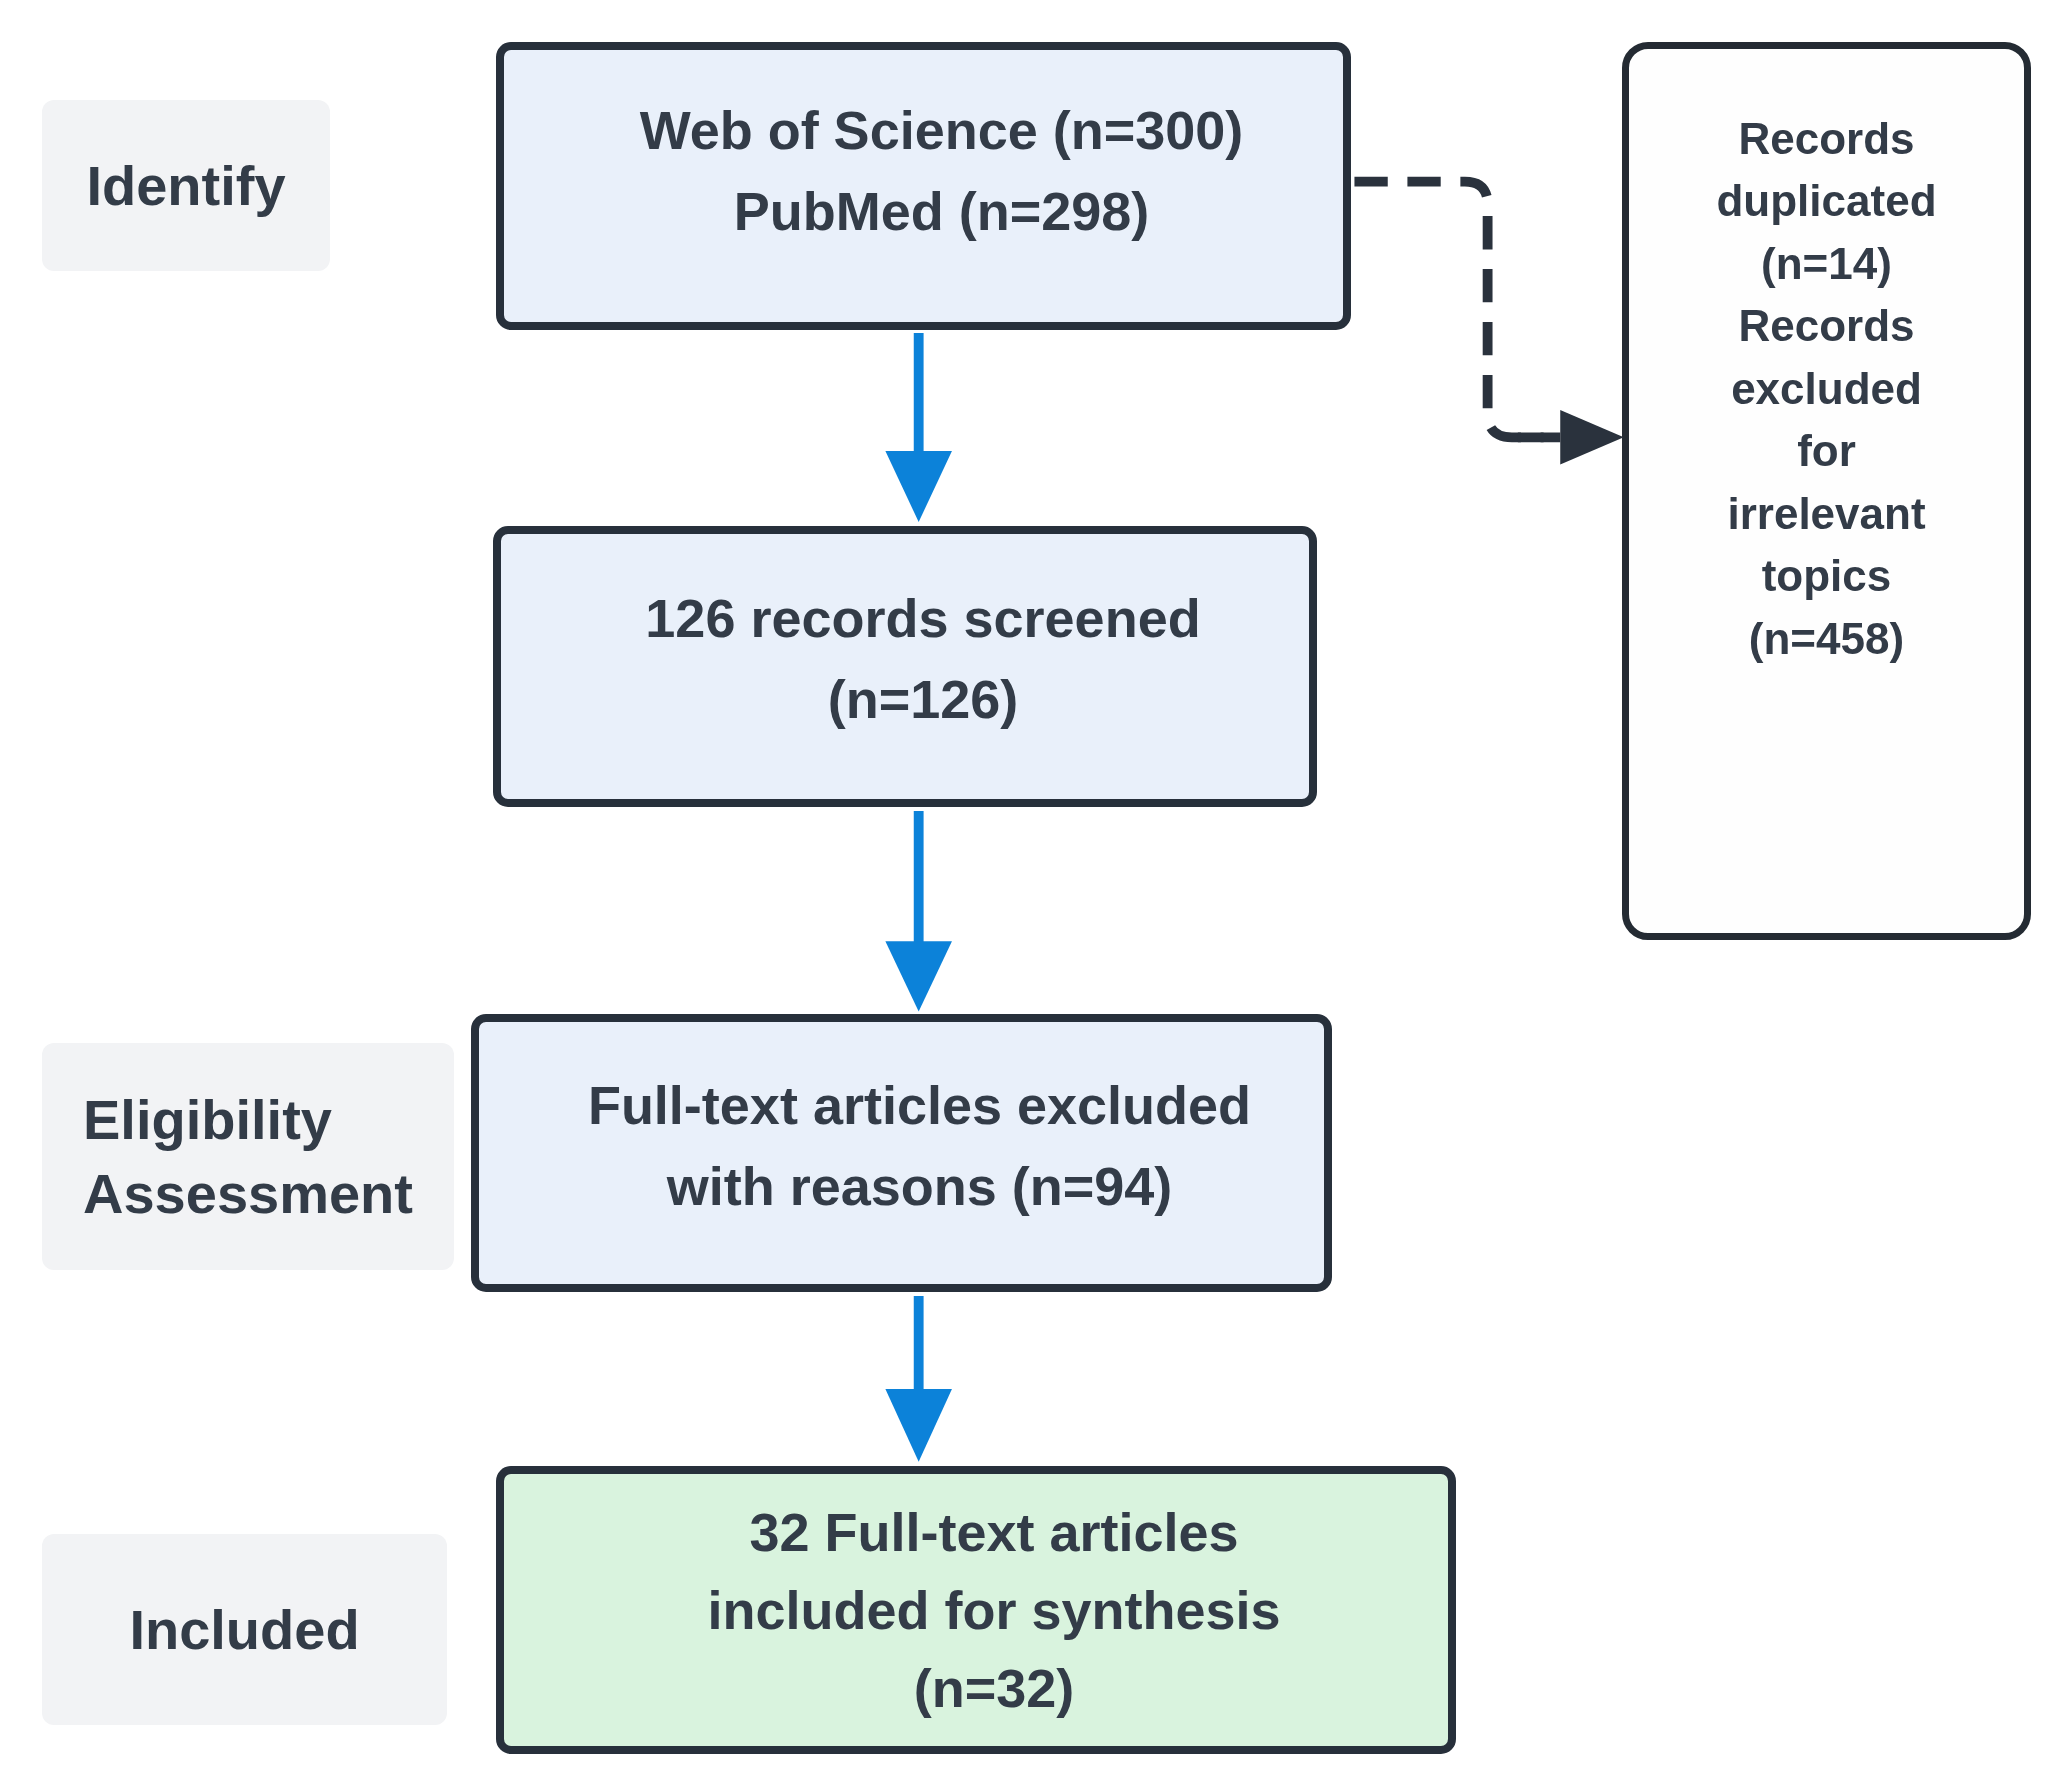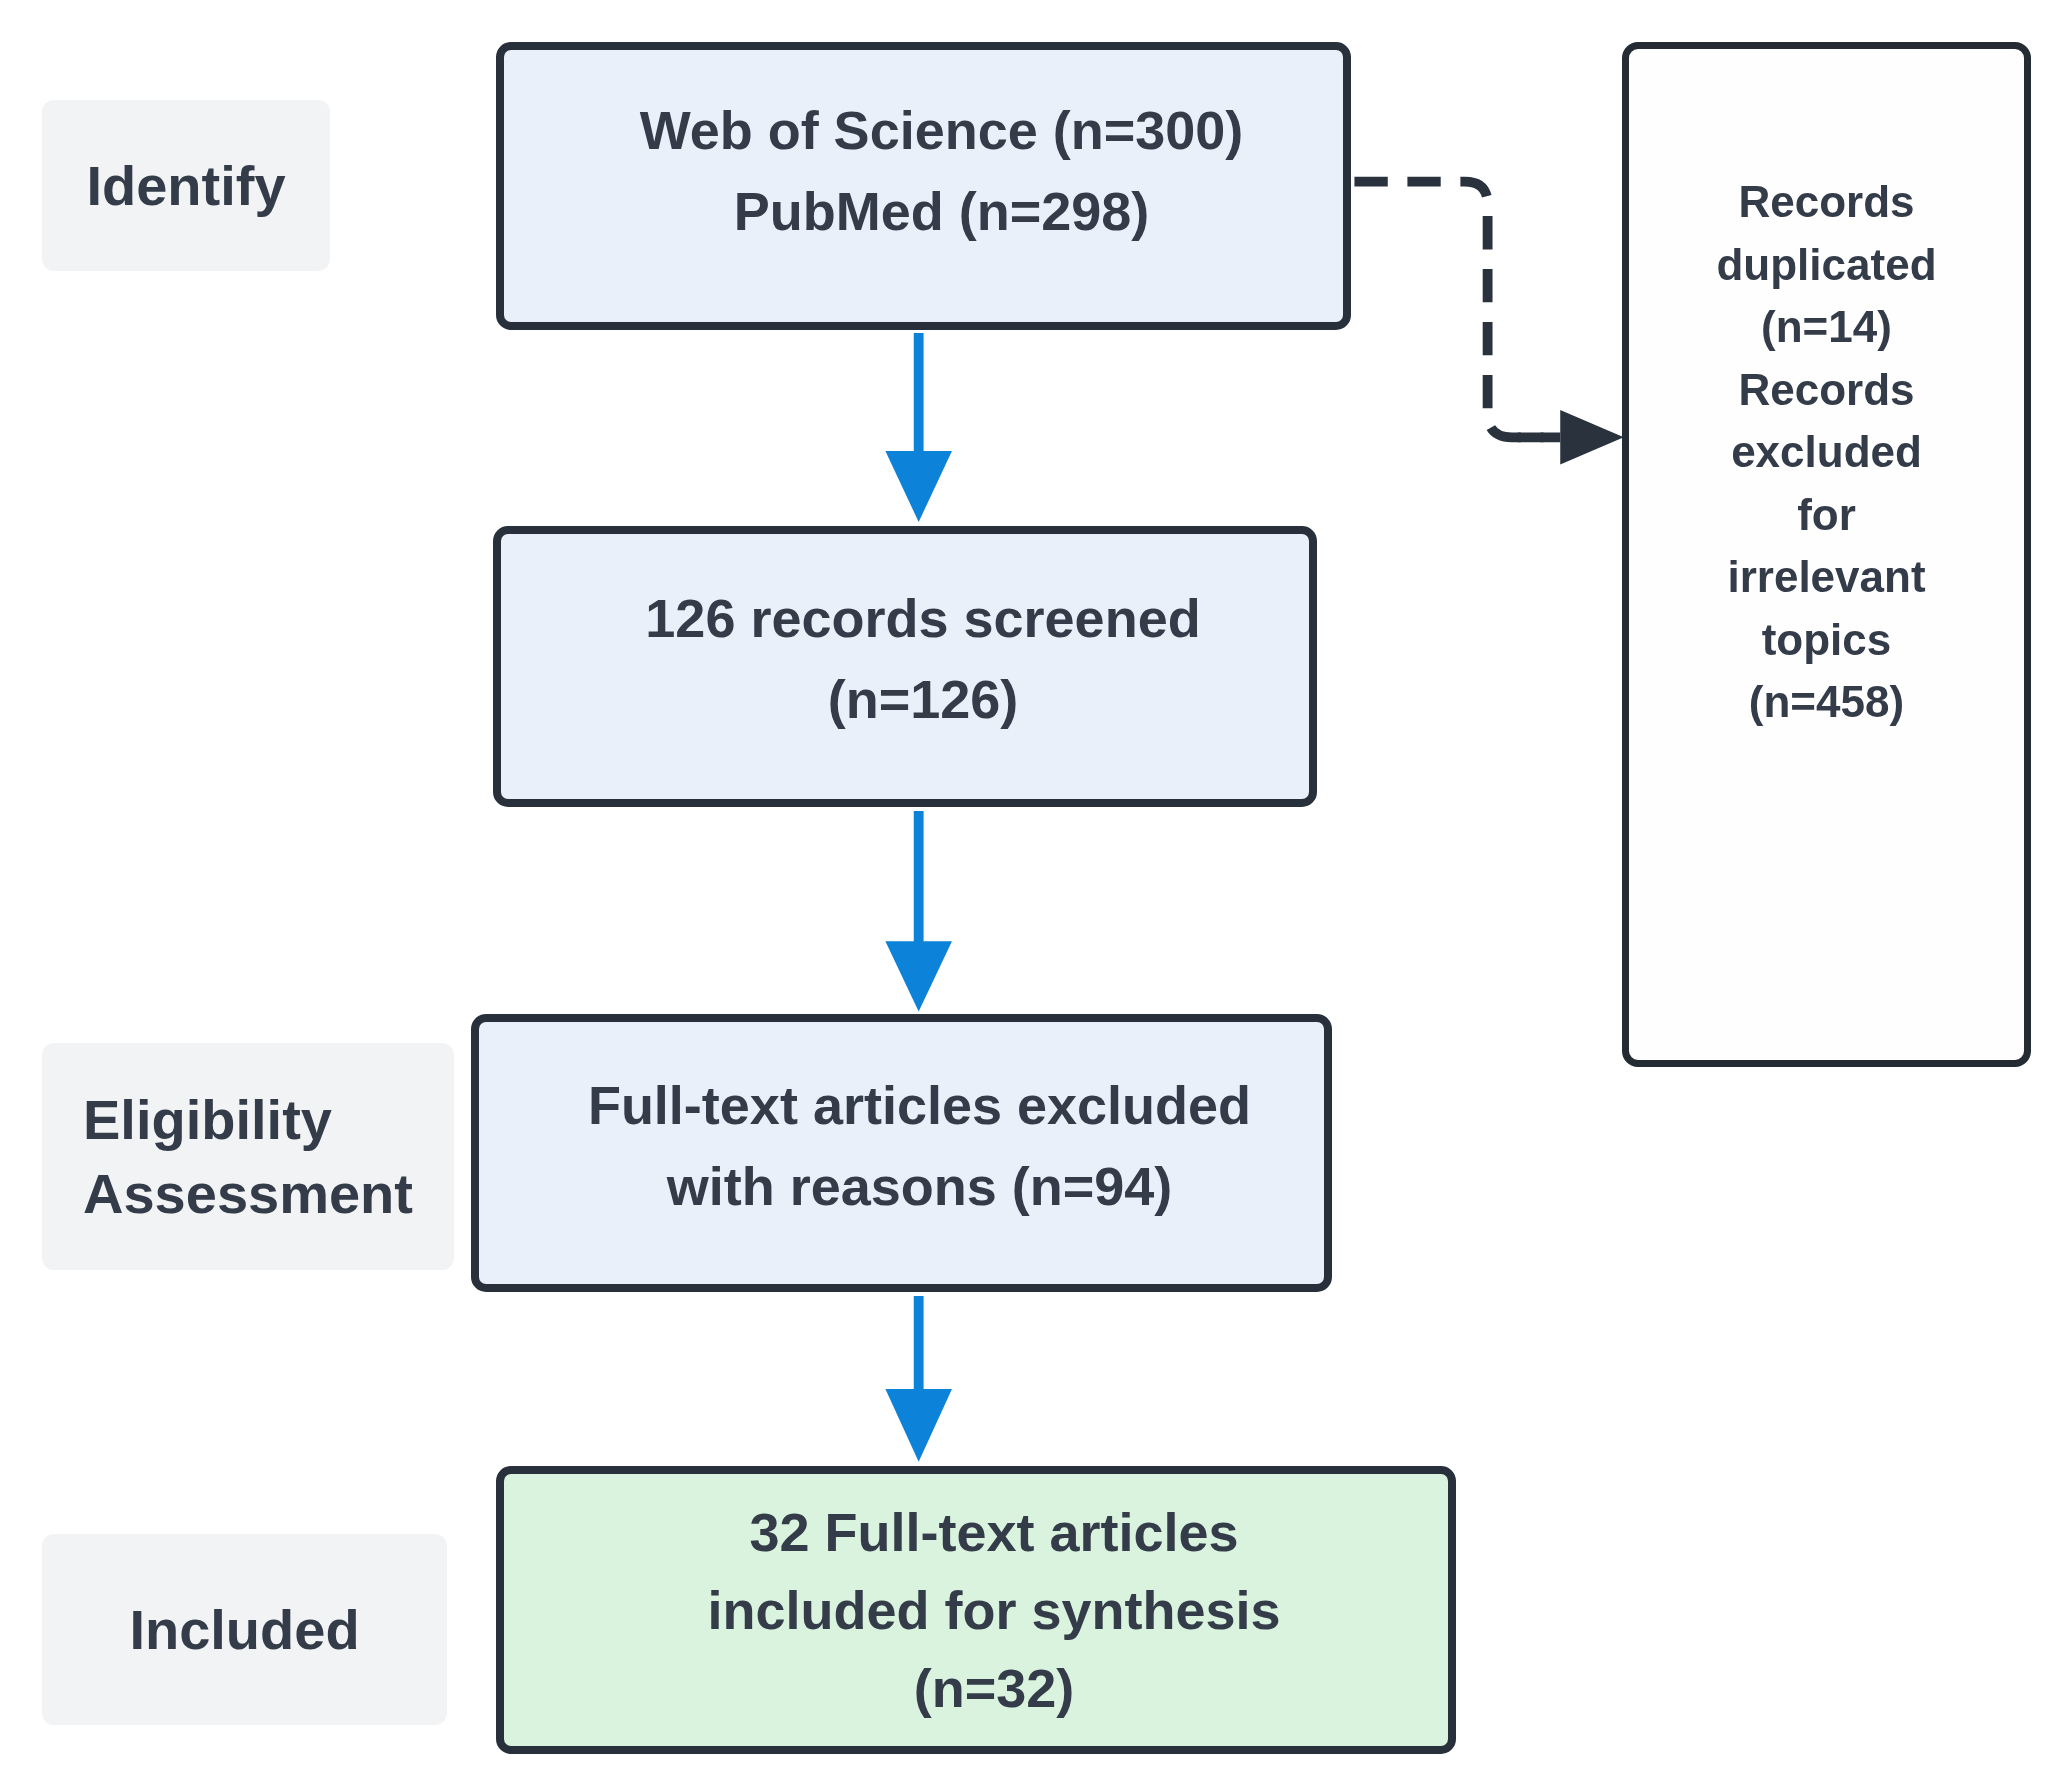--- a/index.html
+++ b/index.html
@@ -57,24 +57,24 @@
     box-sizing:border-box;
     padding-left:36px;
   }
   .box-identification{left:496px;top:42px;width:855px;height:288px;padding-bottom:30px;}
   .box-screening{left:493px;top:526px;width:824px;height:281px;padding-bottom:15px;}
   .box-eligibility{left:471px;top:1014px;width:861px;height:278px;padding-bottom:15px;}
   .box-included{left:496px;top:1466px;width:960px;height:288px;background:var(--green-fill);line-height:1.45;}
 
   .exclusion-box{
     position:absolute;z-index:2;
-    left:1622px;top:42px;width:409px;height:1025px;
+    left:1622px;top:42px;width:409px;height:898px;
     background:var(--exclusion-fill);
     border:7.6px solid var(--exclusion-border);
-    border-radius:16px;
+    border-radius:26px;
     color:var(--text-dark);
     font-size:44px;font-weight:700;line-height:1.42;
     display:flex;align-items:center;justify-content:center;
     text-align:center;white-space:pre-line;
     box-sizing:border-box;
     padding:23px 12px 227px 12px;
   }
 </style>
 </head>
 <body>

